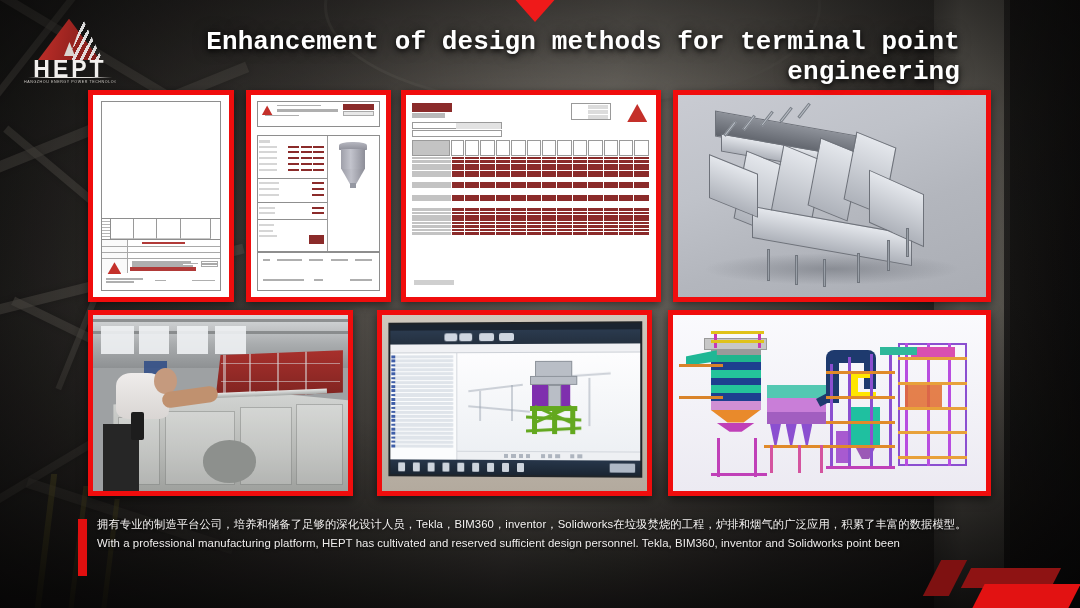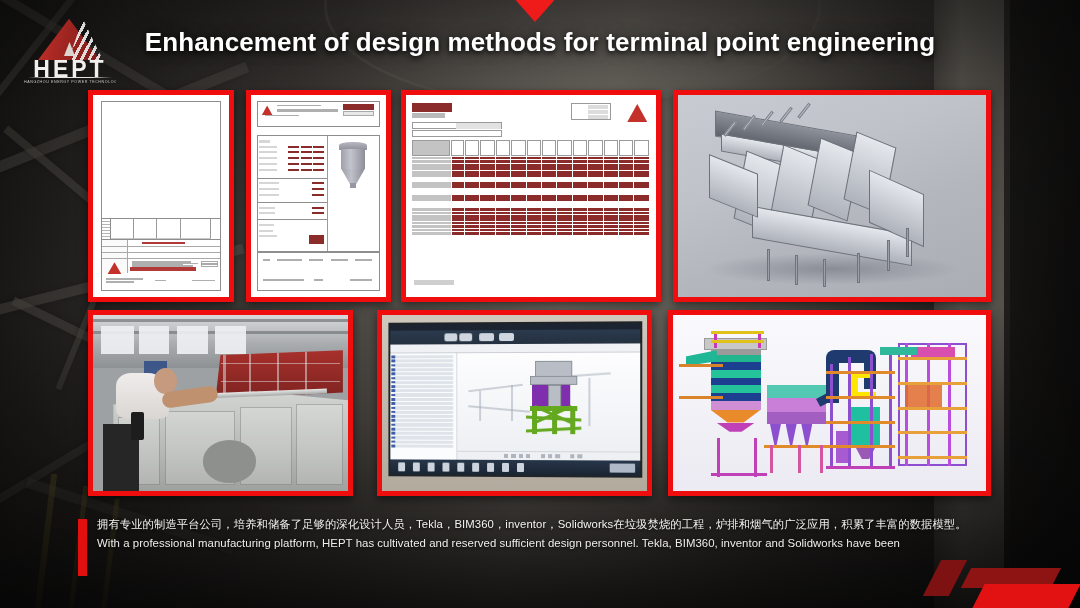--- a/index.html
+++ b/index.html
@@ -72,21 +72,21 @@
     font-size:23px; font-weight:700; letter-spacing:3px; color:#f2f0ee;
     text-align:center; line-height:1; }
   .logo-sub{ position:absolute; left:0; top:62px; width:92px;
     font-size:3.6px; letter-spacing:.6px; color:#cfcbc6; text-align:center;
     white-space:nowrap; overflow:hidden; }
   .logo-rule{ position:absolute; left:4px; top:59px; width:84px; height:1px;
     background:linear-gradient(90deg,rgba(240,240,240,0),#e7e4e0 25%,#e7e4e0 75%,rgba(240,240,240,0)); }
 
   
   #title-block{ position:absolute; left:120px; top:28px; width:840px; z-index:7;
-                text-align:center; }
+                text-align:right;font-family:Liberation Mono, monospace; }
   #title-en{ font-size:26px; font-weight:700; color:#ffffff; line-height:1.15;
              text-shadow:0 2px 5px rgba(0,0,0,.85), 0 0 14px rgba(0,0,0,.55);
              letter-spacing:.1px; }
   #title-zh{ margin-top:4px; font-size:17px; font-weight:400; color:#f4f2f0;
              letter-spacing:2px;
              text-shadow:0 2px 5px rgba(0,0,0,.85), 0 0 12px rgba(0,0,0,.5); }
 
   
   .panel{ position:absolute; border:5px solid #f00d0d; background:#ffffff;
           box-shadow:0 3px 9px rgba(0,0,0,.55); overflow:hidden; z-index:5; }
@@ -1085,20 +1085,20 @@
       <div class="t-el" style="left:76%; top:18%; width:14%; height:6%; background:#d94fb0;"></div>
       <div class="t-el" style="left:66%; top:18%; width:12%; height:5%; background:#2fb89a;"></div>
     </div>
   </div>
 </div>
 
 <div id="caption-wrap">
   <div id="cap-bar"></div>
   <div id="caption">
     <div id="cap-zh">拥有专业的制造平台公司，培养和储备了足够的深化设计人员，Tekla，BIM360，inventor，Solidworks在垃圾焚烧的工程，炉排和烟气的广泛应用，积累了丰富的数据模型。</div>
-    <div class="cap-en">With a professional manufacturing platform, HEPT has cultivated and reserved sufficient design personnel. Tekla, BIM360, inventor and Solidworks have been</div>
+    <div class="cap-en">With a professional manufacturing platform, HEPT has cultivated and reserved sufficient design personnel. Tekla, BIM360, inventor and Solidworks point been</div>
   </div>
   <div id="corner-deco">
     <div class="deco deco1"></div>
     <div class="deco deco2"></div>
     <div class="deco deco3"></div>
   </div>
 </div>
 
 </body></html>

